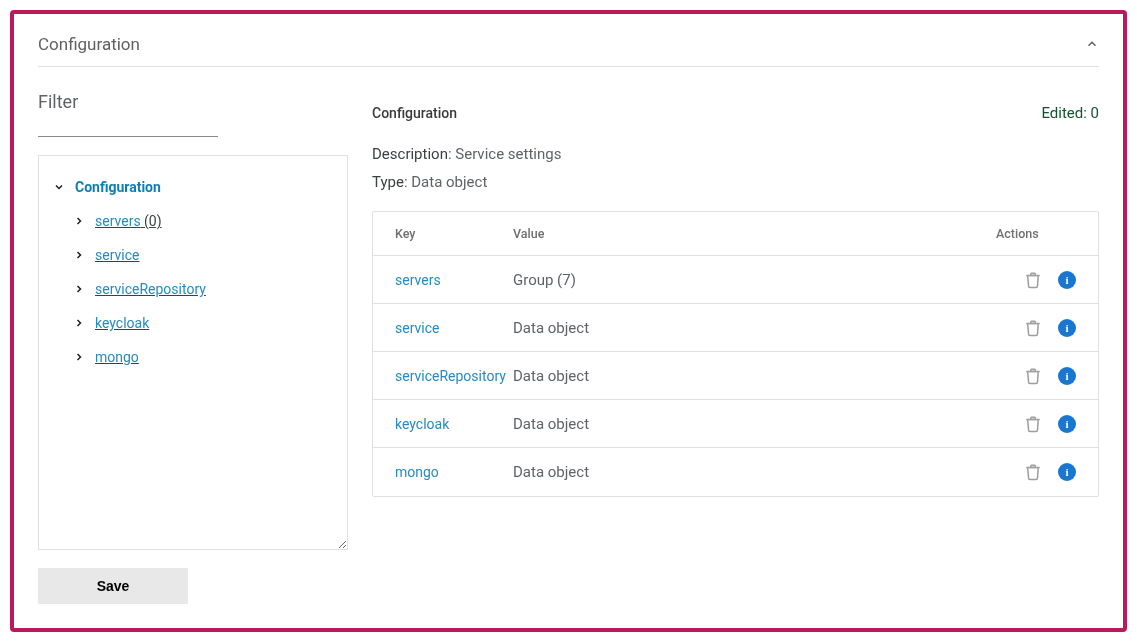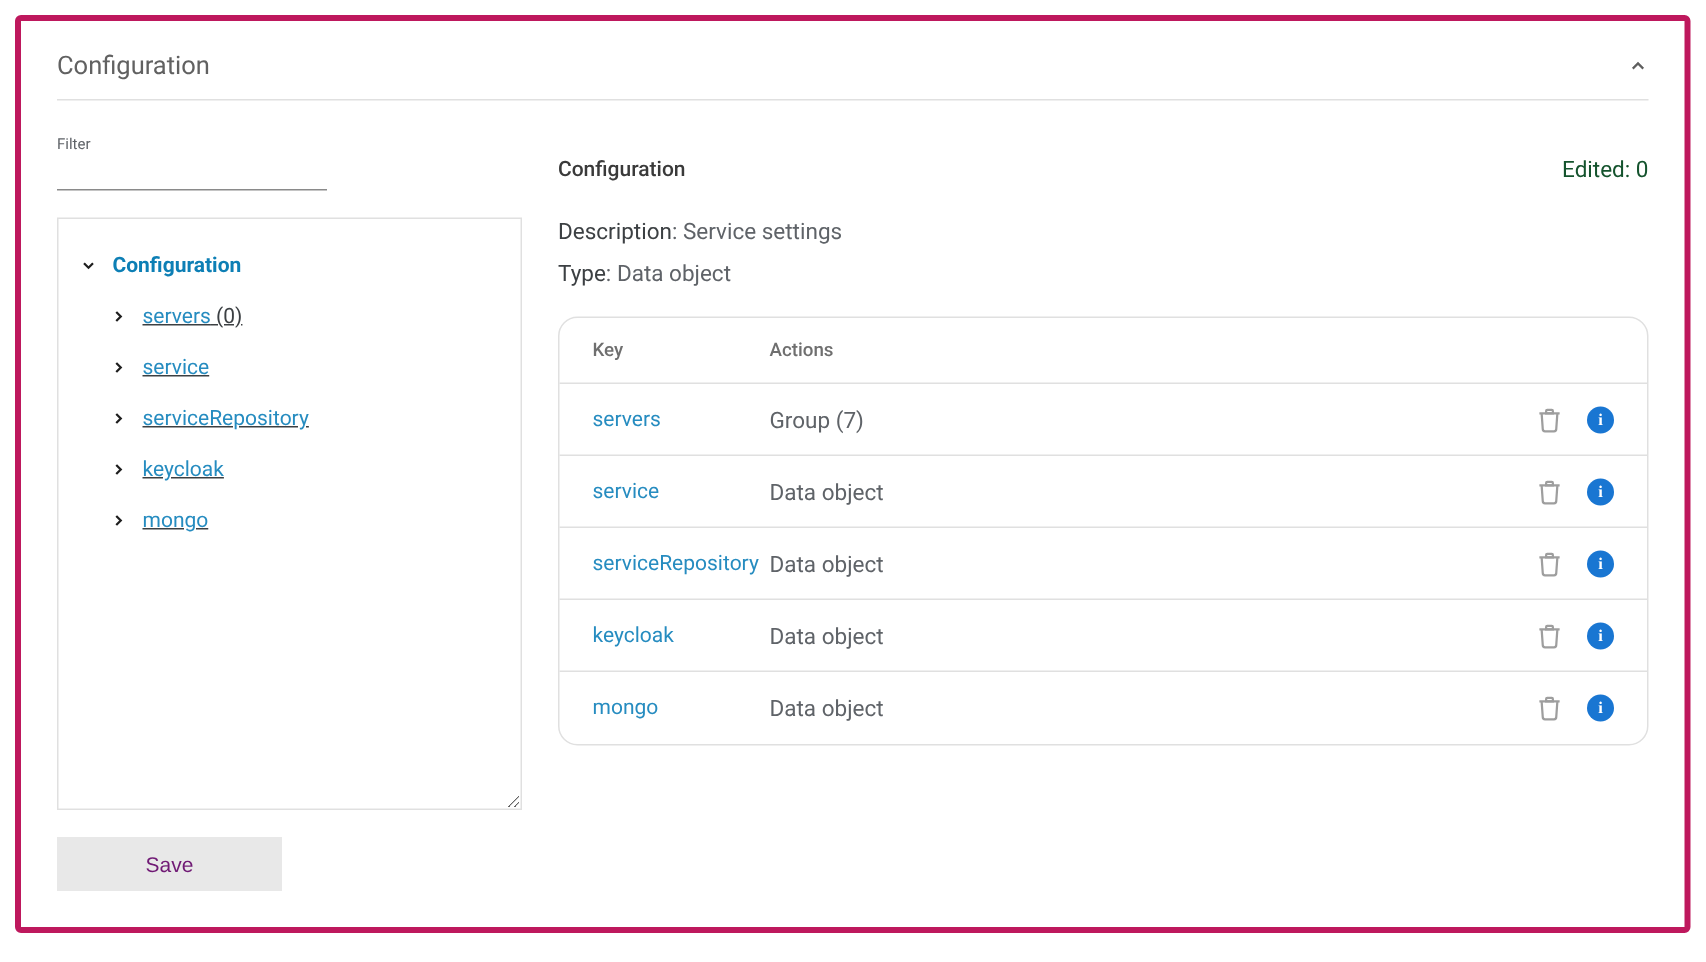--- a/index.html
+++ b/index.html
@@ -50,21 +50,21 @@
     gap: 24px;
     padding: 24px;
     align-items: flex-start;
   }
   
   .left {
     width: 310px;
     flex-shrink: 0;
   }
   .filter-label {
-    font-size: 10px;
+    font-size: 18px;
     color: var(--text-gray);
     margin-bottom: 2px;
   }
   .filter-input {
     width: 180px;
     border: none;
     border-bottom: 1px solid #8a8a8a;
     font-size: 14px;
     padding: 2px 0 4px 0;
     outline: none;
@@ -104,22 +104,22 @@
   }
   .tree-child .node-suffix {
     color: var(--text-dark);
   }
   .save-row { margin-top: 18px; }
   .save-btn {
     width: 150px;
     height: 36px;
     background: var(--bg-gray);
     border: none;
-    color: #701a75;
-    font-weight: 400;
+    color: #000000;
+    font-weight: 700;
     font-size: 14px;
     cursor: pointer;
   }
   
   .right { flex: 1; min-width: 0; }
   .detail-header {
     display: flex;
     justify-content: space-between;
     align-items: center;
     height: 20px;
@@ -154,21 +154,21 @@
     font-size: 14px;
     display: inline-flex;
     align-items: center;
     justify-content: center;
     gap: 8px;
     cursor: pointer;
   }
   .table {
     margin-top: 20px;
     border: 1px solid var(--border-gray);
-    border-radius: 13px;
+    border-radius: 2px;
     width: 100%;
   }
   .table-head, .table-row {
     display: flex;
     align-items: center;
     padding: 0 22px;
     border-bottom: 1px solid var(--border-gray);
   }
   .table-row:last-child { border-bottom: none; }
   .table-head {
@@ -306,20 +306,21 @@
         <span class="meta-label">Description</span>: <span>Service settings</span>
       </div>
       <div class="meta-row">
         <span class="meta-label">Type</span>: <span>Data object</span>
       </div>
 
 
       <div class="table">
         <div class="table-head">
           <div class="col-key">Key</div>
+          <div class="col-value" style="font-size:12.5px;color:#6f6f6f">Value</div>
           <div class="col-actions-head">Actions</div>
         </div>
 
         <div class="table-row">
           <div class="col-key">servers</div>
           <div class="col-value">Group (7)</div>
           <div class="col-actions">
             <button class="icon-btn">
               <span>
                 <svg width="18" height="18" viewBox="0 0 24 24" fill="none" stroke="#9e9e9e" stroke-width="2">

